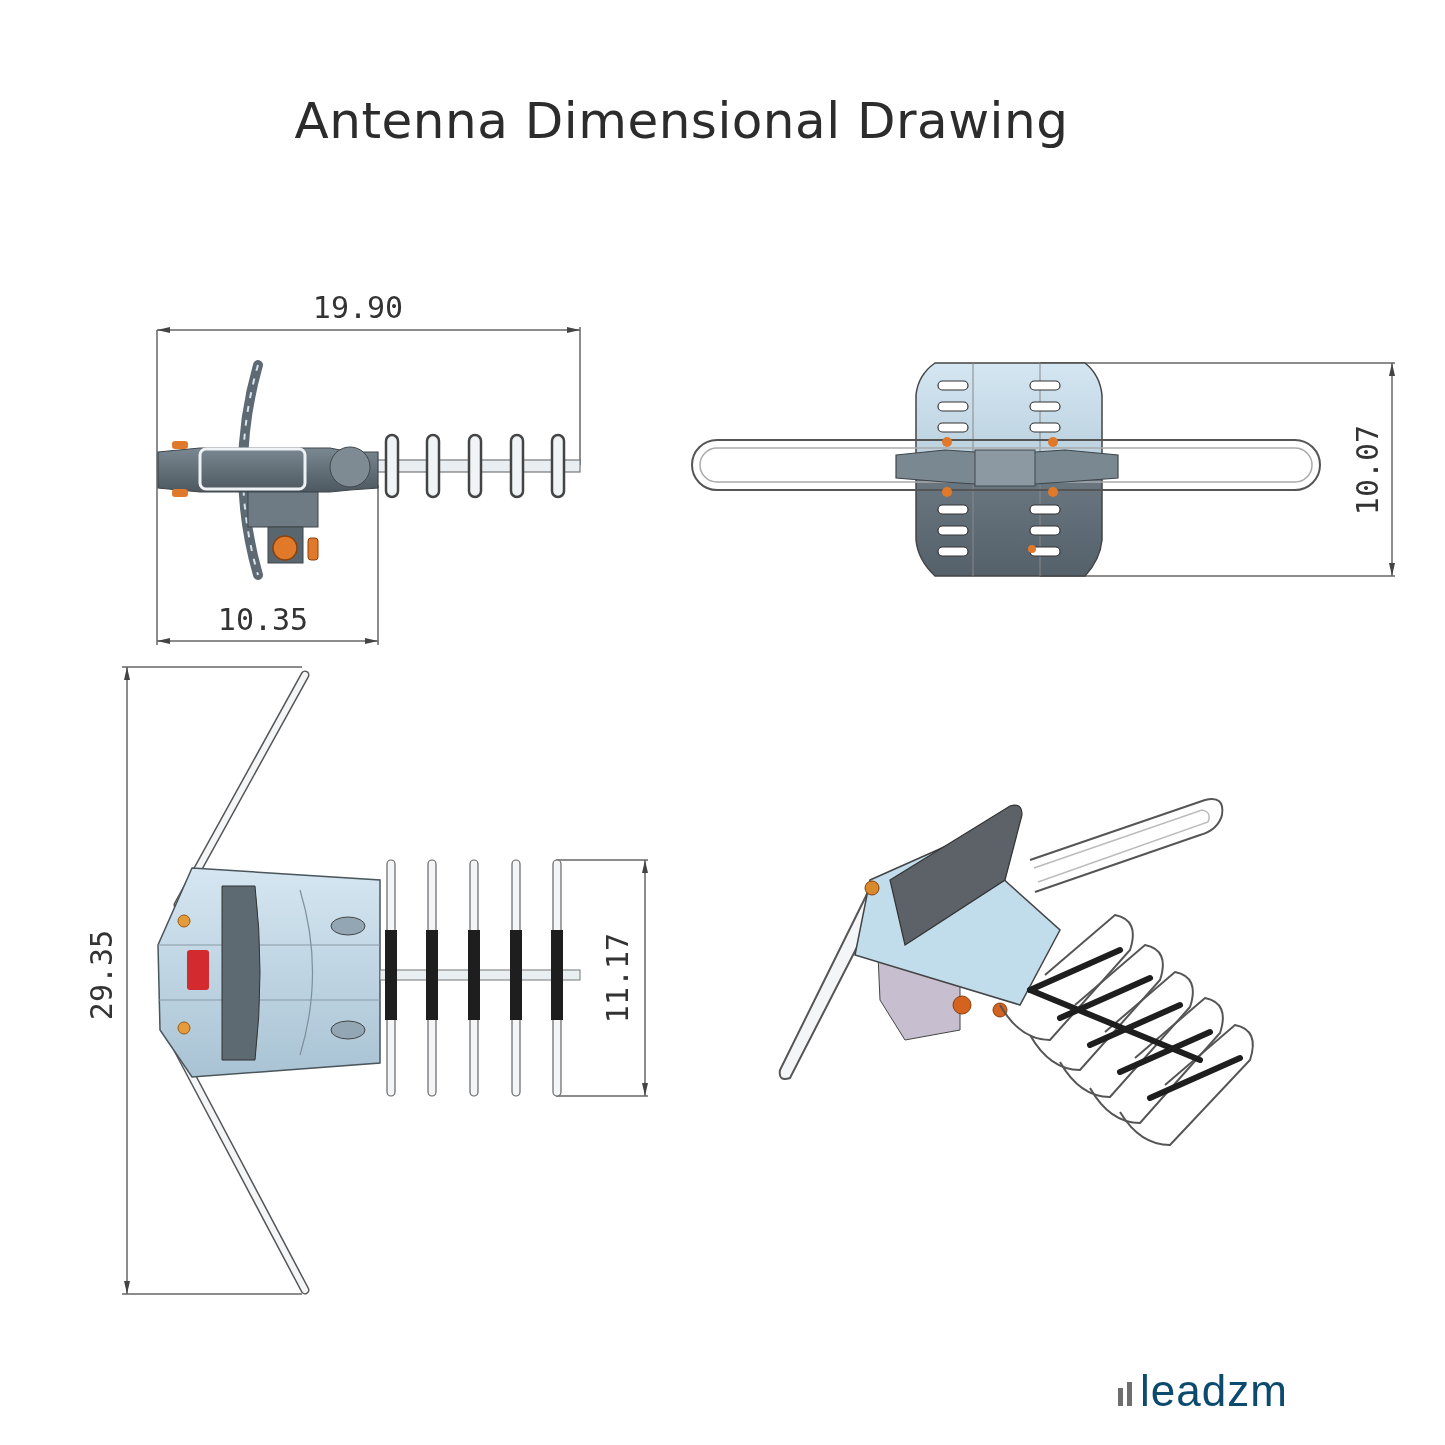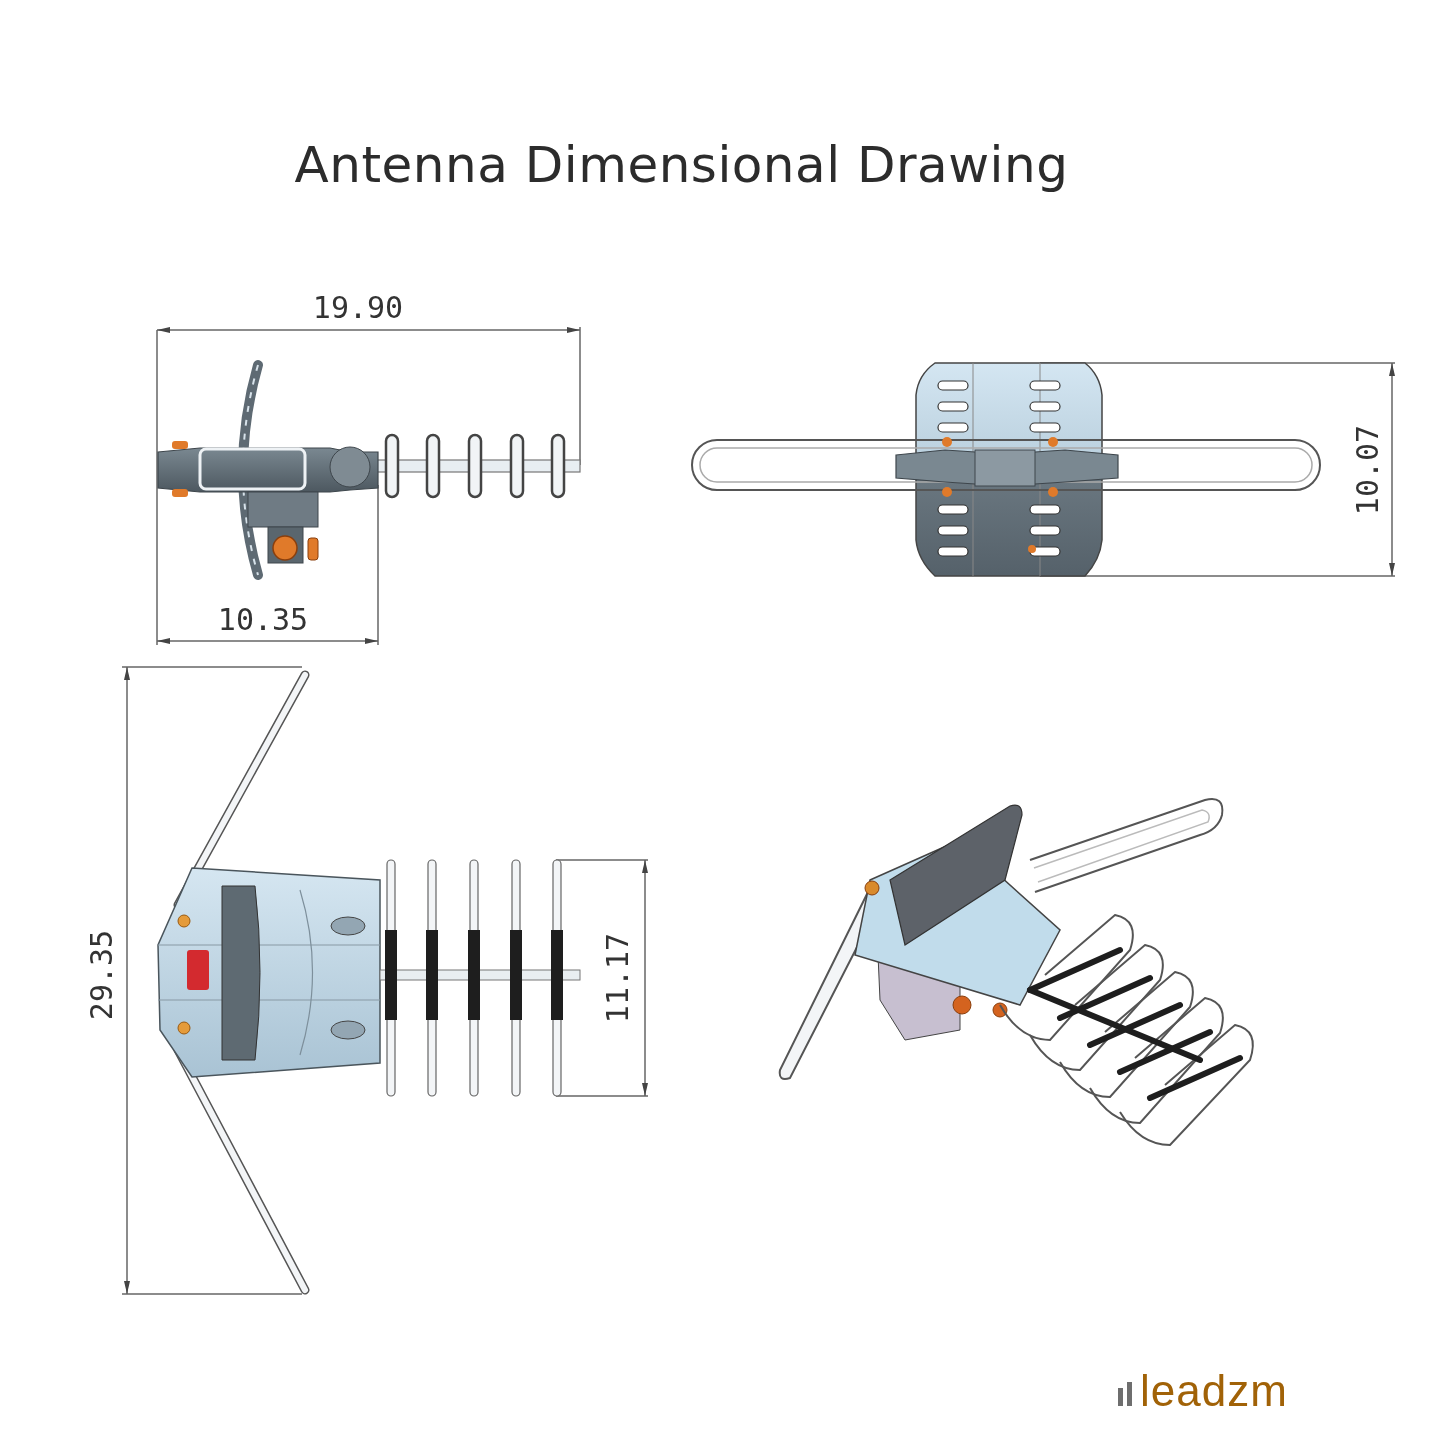--- a/index.html
+++ b/index.html
@@ -1,20 +1,20 @@
 <!DOCTYPE html>
 <html><head>
 <meta charset="utf-8">
 <style>
   html, body { margin: 0; padding: 0; background: #ffffff; }
   body { width: 1445px; height: 1445px; position: relative; overflow: hidden; font-family: "DejaVu Sans", sans-serif; }
-  .title { position: absolute; left: 0; width: 1363px; top: 92px; text-align: center; font-size: 50px; color: #2c2c2c; font-weight: normal; letter-spacing: 0.5px; font-family: "DejaVu Sans", sans-serif; margin-top: 44px; }
+  .title { position: absolute; left: 0; width: 1363px; top: 92px; text-align: center; font-size: 50px; color: #2c2c2c; font-weight: normal; letter-spacing: 0.5px; font-family: "DejaVu Sans", sans-serif; }
   svg.stage { position: absolute; left: 0; top: 0; }
   .dim { font-family: "DejaVu Sans Mono", monospace; font-size: 30px; fill: #333333; }
-  .logo { position: absolute; left: 1118px; top: 1366px; font-family: "Liberation Sans", sans-serif; font-size: 44px; color: #a16207; letter-spacing: 1px; }
+  .logo { position: absolute; left: 1118px; top: 1366px; font-family: "Liberation Sans", sans-serif; font-size: 44px; color: #0c4a6e; letter-spacing: 1px; }
   .logo-bars { display: inline-block; margin-right: 4px; }
   .logo-bars span { display: inline-block; width: 5px; background: #6e6e6e; margin-right: 4px; vertical-align: baseline; }
 </style>
 </head>
 <body>
 
 <div class="title">Antenna Dimensional Drawing</div>
 
 <svg class="stage" width="1445" height="1445" viewBox="0 0 1445 1445">
   <defs>

